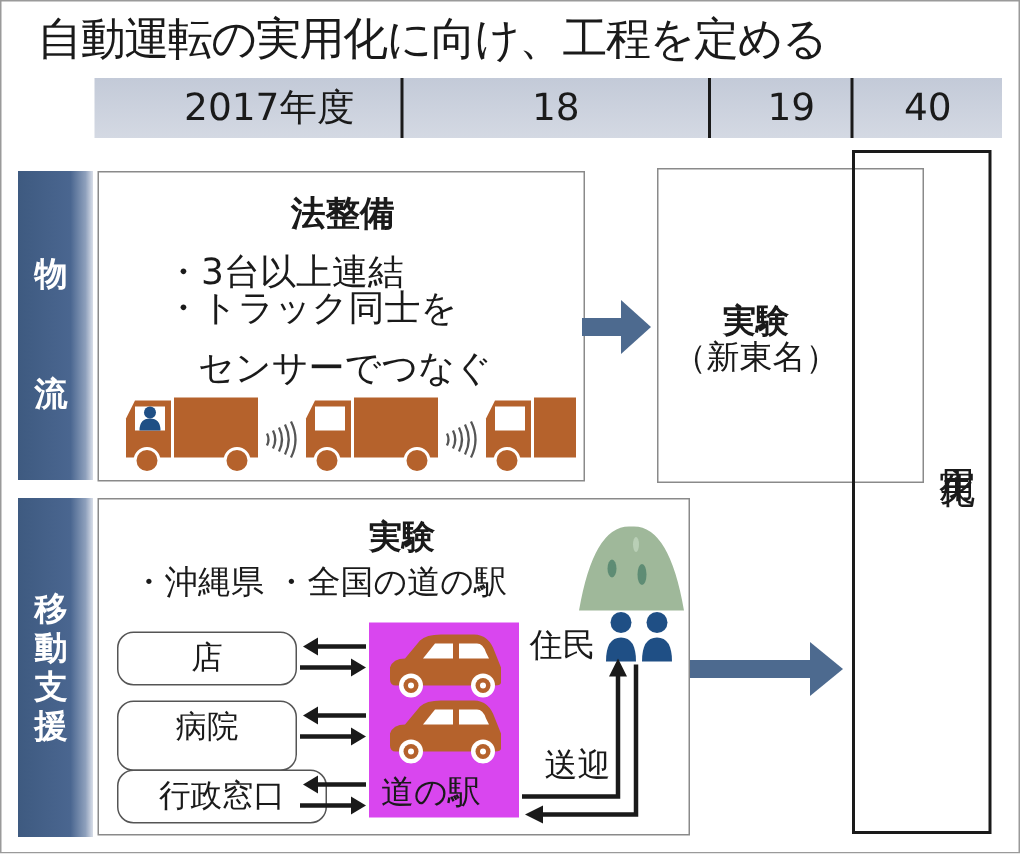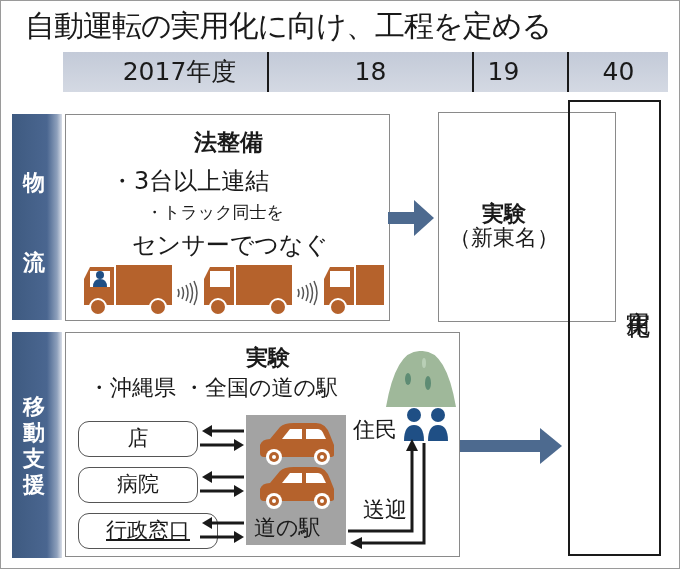--- a/index.html
+++ b/index.html
@@ -11,49 +11,49 @@
     .abs { position: absolute; }
     .title { left: 0; top: 6px; width: 576px; text-align: center; font-size: 30px; letter-spacing: -1px; color: #1a1a1a; white-space: nowrap; }
     .timeline { left: 63px; top: 52px; width: 605px; height: 40px; background: linear-gradient(180deg,#c3cad8 0%, #d4d9e3 100%); }
     .tl-cell { position: absolute; top: 0; height: 40px; line-height: 40px; text-align: center; font-size: 25px; color: #1a1a1a; }
     .tl-div { position: absolute; top: 0; width: 2px; height: 40px; background: #1a1a1a; }
     .side-tab { background: linear-gradient(90deg, #3e5a80 0%, #4a6690 70%, #8ea0bc 90%, #d9dee8 100%); color: #fff; font-weight: bold; font-size: 22px; text-align: center; }
     .box { border: 1px solid #8a8a8a; background: #fff; box-sizing: border-box; padding-left: 16px; }
     .txt { font-size: 22px; white-space: nowrap; }
     .bold { font-weight: bold; }
     .pill { border: 1.5px solid #555; border-radius: 11px; background: #fff; box-sizing: border-box; font-size: 21px; text-align: center; line-height: 32px; }
-    .station { background: #a3a3a3; }
+    .station { background: #d946ef; }
     .vtext { writing-mode: vertical-rl; text-orientation: upright; font-size: 24px; letter-spacing: 2px; }
   </style>
 </head>
 <body>
 
 <div class="frame"></div>
 
 <div class="abs title">自動運転の実用化に向け、工程を定める</div>
 
 <div class="abs timeline">
   <div class="tl-cell" style="left:0;width:233px;">2017年度</div>
   <div class="tl-div" style="left:204px;"></div>
   <div class="tl-cell" style="left:206px;width:203px;">18</div>
   <div class="tl-div" style="left:409px;"></div>
-  <div class="tl-cell" style="left:400px;width:81px;">19</div>
+  <div class="tl-cell" style="left:424px;width:81px;">19</div>
   <div class="tl-div" style="left:504px;"></div>
   <div class="tl-cell" style="left:506px;width:99px;">40</div>
 </div>
 
 <div class="abs side-tab" style="left:12px;top:114px;width:50px;height:206px;">
   <div class="abs" style="left:0;top:54px;width:44px;">物</div>
   <div class="abs" style="left:0;top:134px;width:44px;">流</div>
 </div>
 
 <div class="abs box" style="left:65px;top:114px;width:325px;height:207px;">
   <div class="abs txt bold" style="left:0;top:12px;width:325px;text-align:center;font-size:23px;">法整備</div>
   <div class="abs txt" style="left:44px;top:50px;font-size:24px;">・3台以上連結</div>
-  <div class="abs txt" style="left:44px;top:86px;font-size:17px;margin-left:36px;">・トラック同士を</div>
+  <div class="abs txt" style="left:44px;top:74px;font-size:24px;">・トラック同士を</div>
   <div class="abs txt" style="left:66px;top:114px;font-size:24px;">センサーでつなぐ</div>
   <svg class="abs" style="left:10px;top:146px;" width="310" height="58" viewBox="0 0 310 58">
 
     <g>
       <path d="M8 18 L14 6 L38 6 L38 44 L8 44 Z" fill="#b5622c"></path>
       <rect x="40" y="4" width="56" height="40" fill="#b5622c"></rect>
       <rect x="14" y="10" width="20" height="16" fill="#fff"></rect>
       <circle cx="24" cy="14" r="4" fill="#1f4f85"></circle>
       <path d="M17 26 Q17 18 24 18 Q31 18 31 26 Z" fill="#1f4f85"></path>
       <circle cx="22" cy="46" r="8" fill="#b5622c" stroke="#fff" stroke-width="2"></circle>
@@ -112,22 +112,22 @@
     <div>支</div>
     <div>援</div>
   </div>
 </div>
 
 <div class="abs box" style="left:65px;top:332px;width:395px;height:225px;">
   <div class="abs txt bold" style="left:180px;top:10px;">実験</div>
   <div class="abs txt" style="left:22px;top:40px;text-align:right;">・沖縄県 ・全国の道の駅</div>
 
   <div class="abs pill" style="left:12px;top:88px;width:120px;height:36px;">店</div>
-  <div class="abs pill" style="left:12px;top:134px;width:120px;height:36px;">病院</div>
-  <div class="abs pill" style="left:12px;top:180px;width:140px;height:36px;text-decoration:underline;">行政窓口</div>
+  <div class="abs pill" style="left:12px;top:134px;width:120px;height:47px;">病院</div>
+  <div class="abs pill" style="left:12px;top:180px;width:140px;height:36px;">行政窓口</div>
 
   <svg class="abs" style="left:134px;top:88px;" width="46" height="132" viewBox="0 0 46 132">
     <g stroke="#1a1a1a" stroke-width="3" fill="#1a1a1a">
       <line x1="8" y1="10" x2="44" y2="10"></line>
         <polygon points="2,10 12,4 12,16" stroke="none"></polygon>
       <line x1="0" y1="24" x2="36" y2="24"></line>
         <polygon points="44,24 34,18 34,30" stroke="none"></polygon>
     </g>
     <g stroke="#1a1a1a" stroke-width="3" fill="#1a1a1a">
       <line x1="8" y1="56" x2="44" y2="56"></line>

